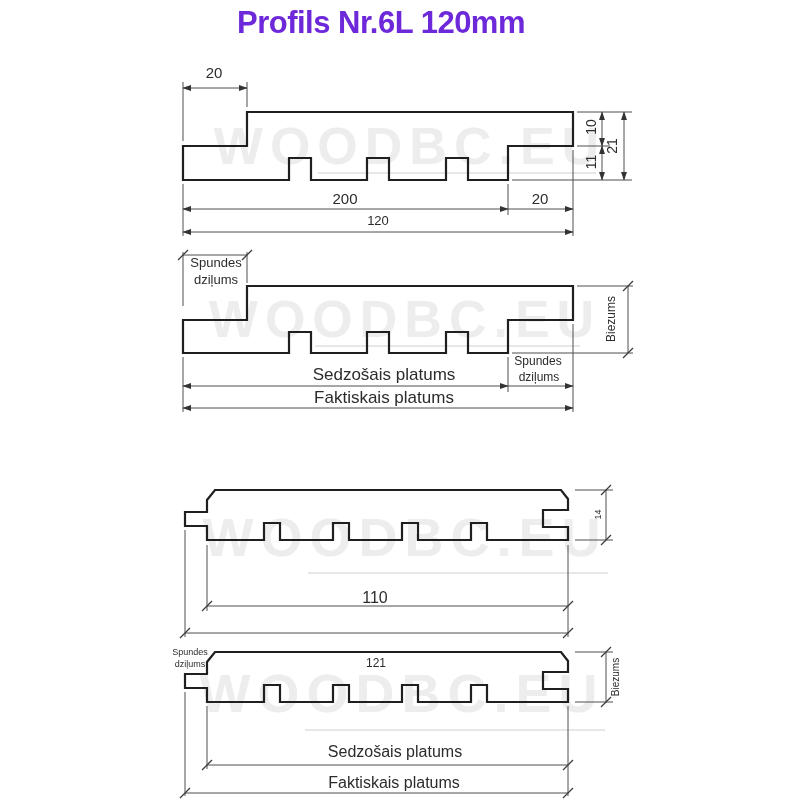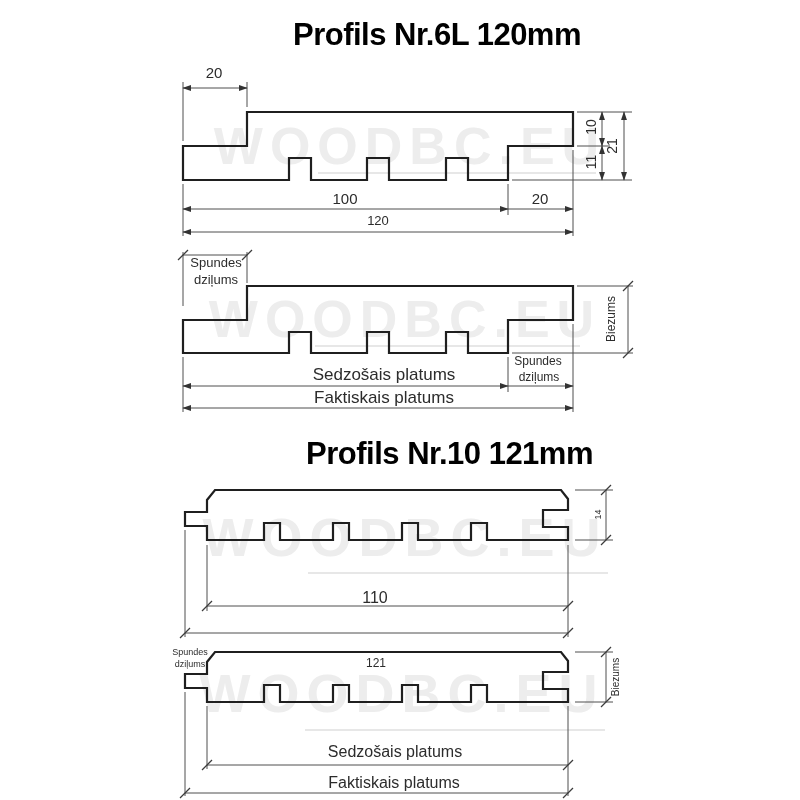--- a/index.html
+++ b/index.html
@@ -7,39 +7,38 @@
           font-family:"Liberation Sans",sans-serif;}
   .wm{position:absolute;z-index:0;color:#ededed;font-weight:600;text-align:center;
       letter-spacing:7px;white-space:nowrap;line-height:1;}
   .wm-line{position:absolute;z-index:0;background:#e7e7e7;height:2px;}
   svg.linework{position:absolute;left:0;top:0;z-index:1;}
   .profile{fill:none;stroke:#1f1f1f;stroke-width:2.2;stroke-linejoin:miter;}
   .dim{fill:none;stroke:#4f4f4f;stroke-width:1;}
   .tick{stroke:#3c3c3c;stroke-width:1.3;}
   .lbl{position:absolute;z-index:2;text-align:center;color:#2c2c2c;line-height:1.05;}
   .rot{transform:rotate(-90deg);}
-  .title{position:absolute;z-index:2;text-align:right;color:#000000;font-weight:600;
-         font-size:31px;letter-spacing:-0.5px;white-space:nowrap;margin-top:12px;}
+  .title{position:absolute;z-index:2;text-align:center;color:#6d28d9;font-weight:600;
+         font-size:31px;letter-spacing:-0.5px;white-space:nowrap;}
 </style>
 </head>
 <body>
 
 <div class="canvas">
 
   <div class="wm" style="left:205px;top:120px;width:410px;font-size:52px;">WOODBC.EU</div>
   <div class="wm-line" style="left:318px;top:172px;width:278px;"></div>
   <div class="wm" style="left:200px;top:293px;width:410px;font-size:52px;">WOODBC.EU</div>
   <div class="wm-line" style="left:315px;top:345px;width:265px;"></div>
   <div class="wm" style="left:195px;top:510px;width:420px;font-size:54px;">WOODBC.EU</div>
   <div class="wm-line" style="left:308px;top:572px;width:300px;"></div>
   <div class="wm" style="left:192px;top:666px;width:420px;font-size:54px;">WOODBC.EU</div>
   <div class="wm-line" style="left:305px;top:729px;width:300px;"></div>
 
   <div class="title" style="left:181px;top:5px;width:400px;">Profils Nr.6L 120mm</div>
-  <div class="title" style="left:193px;top:424px;width:400px;">Profils Nr.10 121mm</div>
 
   <svg class="linework" width="800" height="800" viewBox="0 0 800 800">
     <defs>
       <marker id="arr" viewBox="0 0 10 10" refX="9.2" refY="5" markerWidth="9" markerHeight="9" orient="auto-start-reverse">
         <path d="M0 1.6 L10 5 L0 8.4 Z" fill="#333"></path>
       </marker>
     </defs>
 
     <g>
       <path class="profile" d="M183 146H247V112H573V146H508V180H468V158H446V180H389V158H367V180H311V158H289V180H183Z"></path>
@@ -93,21 +92,21 @@
       <line class="dim" x1="185" y1="793" x2="568" y2="793"></line>
       <line class="tick" x1="180" y1="798" x2="190" y2="788"></line>
       <line class="tick" x1="563" y1="798" x2="573" y2="788"></line>
     </g>
   </svg>
 
   <div class="lbl" style="left:189px;top:65px;width:50px;font-size:15px;">20</div>
   <div class="lbl rot" style="left:572px;top:119px;width:40px;height:16px;font-size:14px;">10</div>
   <div class="lbl rot" style="left:572px;top:154px;width:40px;height:16px;font-size:14px;">11</div>
   <div class="lbl rot" style="left:593px;top:138px;width:40px;height:16px;font-size:14px;">21</div>
-  <div class="lbl" style="left:315px;top:191px;width:60px;font-size:15px;">100</div>
+  <div class="lbl" style="left:315px;top:191px;width:60px;font-size:15px;">200</div>
   <div class="lbl" style="left:515px;top:191px;width:50px;font-size:15px;">20</div>
   <div class="lbl" style="left:348px;top:214px;width:60px;font-size:13px;">120</div>
 
   <div class="lbl" style="left:176px;top:256px;width:80px;font-size:13px;">Spundes</div>
   <div class="lbl" style="left:176px;top:273px;width:80px;font-size:13px;">dziļums</div>
   <div class="lbl rot" style="left:582px;top:312px;width:60px;height:14px;font-size:12px;">Biezums</div>
   <div class="lbl" style="left:498px;top:355px;width:80px;font-size:12px;">Spundes</div>
   <div class="lbl" style="left:499px;top:371px;width:80px;font-size:12px;">dziļums</div>
   <div class="lbl" style="left:284px;top:366px;width:200px;font-size:17px;">Sedzošais platums</div>
   <div class="lbl" style="left:284px;top:389px;width:200px;font-size:17px;">Faktiskais platums</div>

